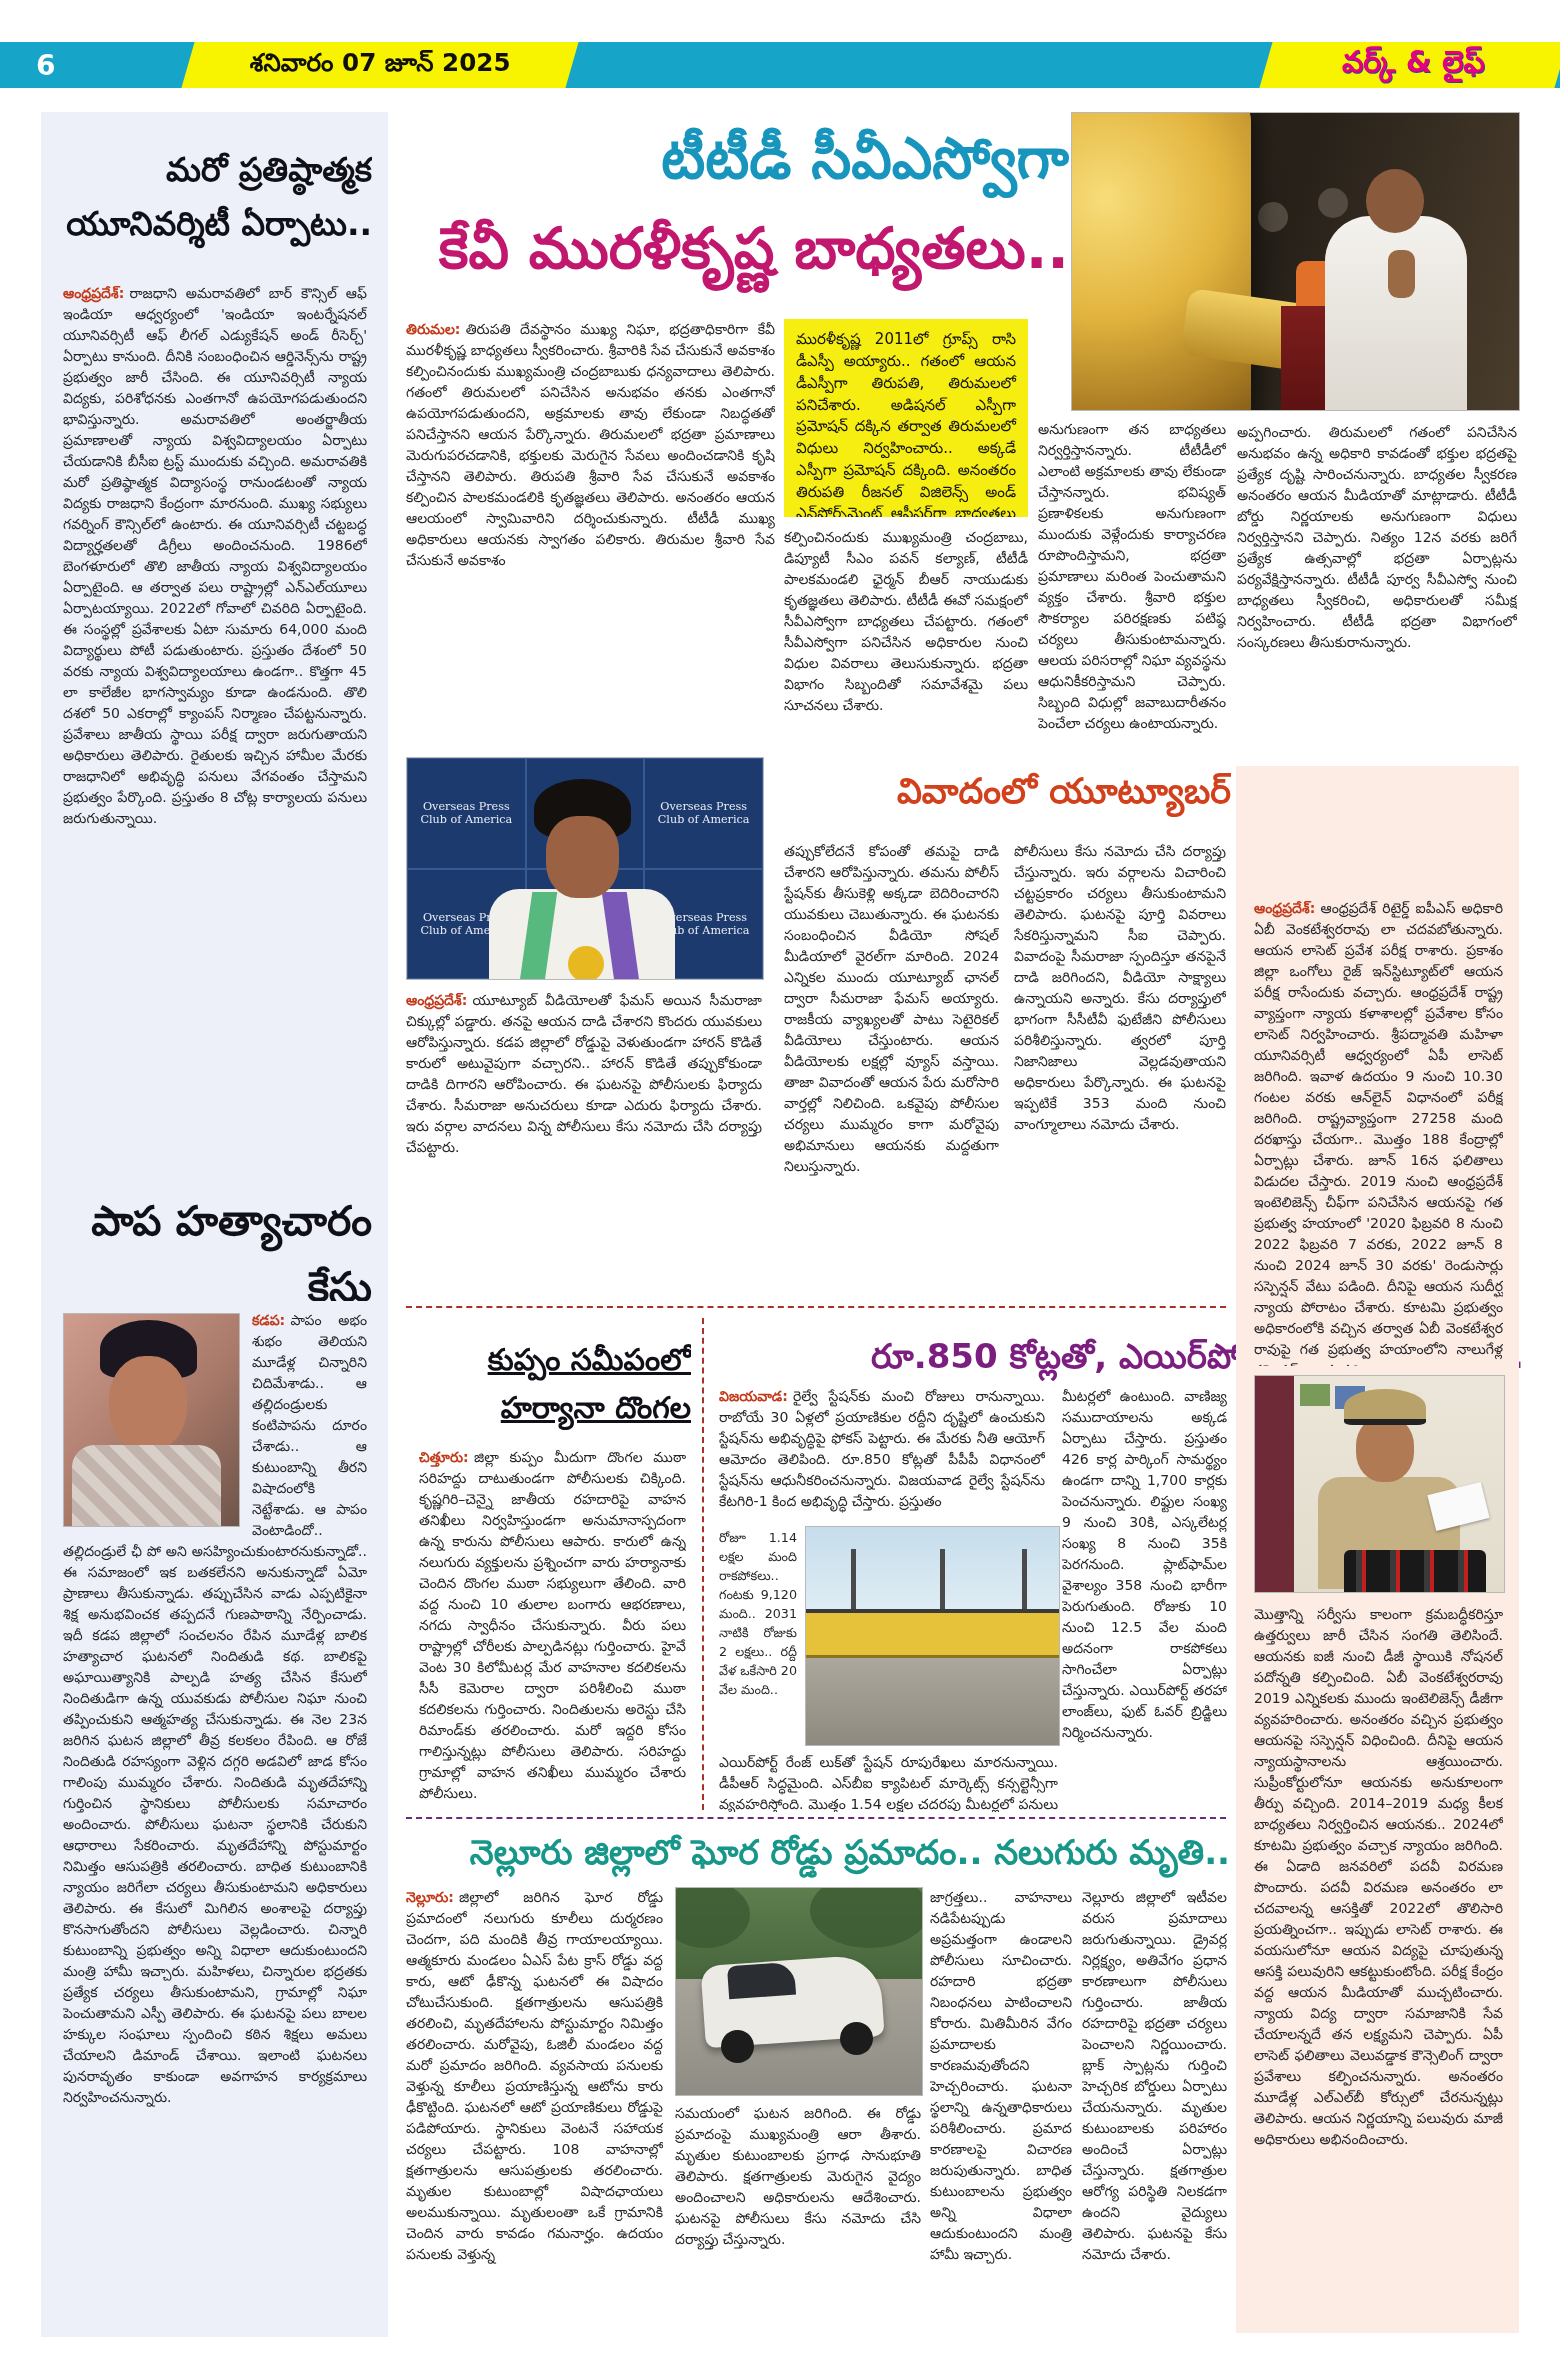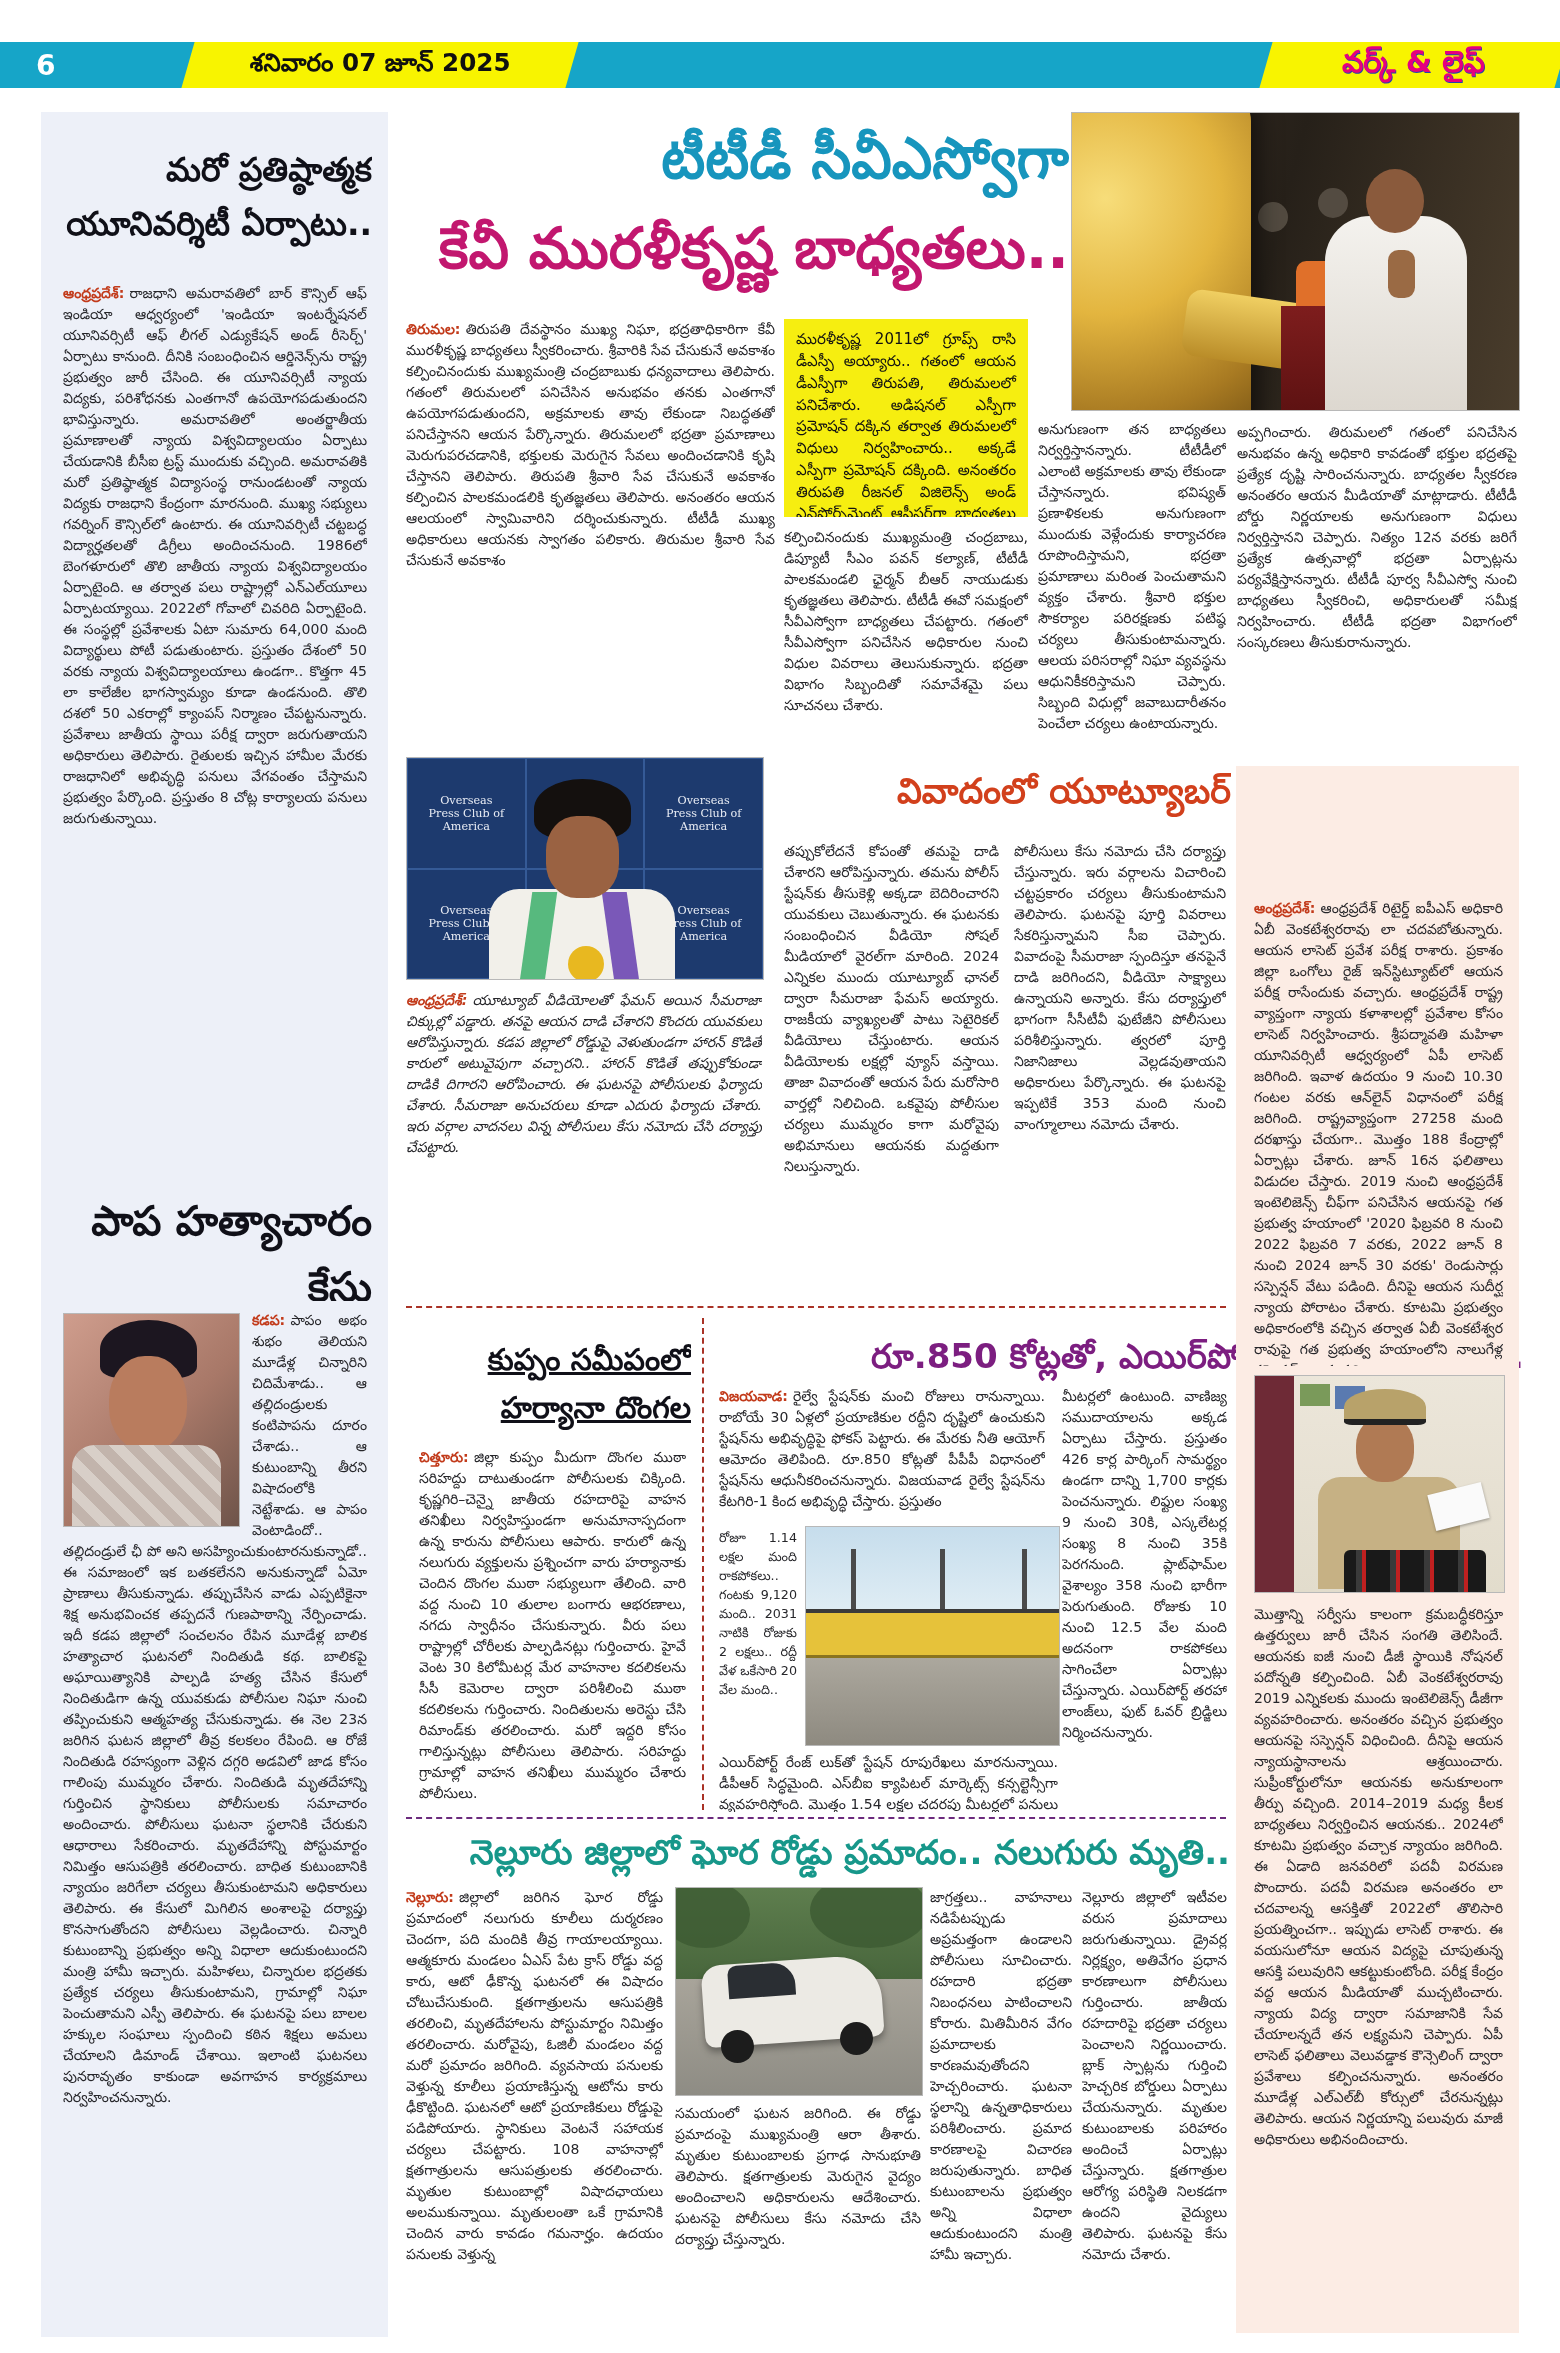--- a/index.html
+++ b/index.html
@@ -46,21 +46,21 @@
   .devotee-hands{position:absolute;right:104px;bottom:112px;width:27px;height:48px;border-radius:10.4px;
     background:#9a6a44;}
   .crowd-dot{position:absolute;width:30px;height:30px;border-radius:50%;background:#5a5248;opacity:.85;}
   .vest{position:absolute;left:224px;bottom:67px;width:45px;height:82px;border-radius:10.4px;
     background:#e0702a;}
   
   .ph-press{background:#1d3a6e;}
   .press-grid{position:absolute;inset:0;display:grid;grid-template-columns:repeat(3,1fr);
     grid-template-rows:repeat(2,1fr);}
   .press-cell{border:1.5px solid #355a96;color:#e8ecf4;font-family:"DejaVu Serif",serif;
-    font-size:11.2px;text-align:center;display:flex;align-items:center;justify-content:center;padding:18px;}
+    font-size:11.2px;text-align:center;display:flex;align-items:center;justify-content:center;padding:12px;}
   .speaker-hair{position:absolute;left:127px;top:21px;width:97px;height:60px;border-radius:50% 50% 30% 30%;background:#14100e;}
   .speaker-face{position:absolute;left:139px;top:58px;width:73px;height:82px;border-radius:42%;background:#9a6242;}
   .speaker-shirt{position:absolute;left:82px;top:131px;width:186px;height:97px;border-radius:30px 30px 0 0;background:#f2f0ea;}
   .sash-g{position:absolute;left:119px;top:134px;width:25px;height:89px;background:#57b97e;transform:skewX(-8deg);}
   .sash-p{position:absolute;left:201px;top:134px;width:25px;height:89px;background:#7a58b8;transform:skewX(8deg);}
   .mic{position:absolute;left:161px;top:188px;width:36px;height:36px;border-radius:50%;background:#e8b820;}
   
   .ph-youth{background:linear-gradient(135deg,#cf9d8d 0%,#a87868 55%,#6e544a 100%);}
   .youth-hair{position:absolute;left:36px;top:6px;width:97px;height:58px;border-radius:50% 50% 20% 20%;background:#1c1620;}
   .youth-face{position:absolute;left:45px;top:42px;width:78px;height:95px;border-radius:46%;background:#b97c5e;}
@@ -164,21 +164,21 @@
       <div class="press-cell">Overseas Press Club of America</div>
     </div>
     <div class="speaker-shirt"></div>
     <div class="sash-g"></div>
     <div class="sash-p"></div>
     <div class="speaker-hair"></div>
     <div class="speaker-face"></div>
     <div class="mic"></div>
   </div>
   <div class="abs hl hl-red" style="left:784px;top:771px;width:447px;height:49px;font-size:35px;">వివాదంలో యూట్యూబర్ సీమరాజా..</div>
-  <div class="abs body-text" style="left:406px;top:990px;width:356px;height:297px;font-style:italic;">
+  <div class="abs body-text" style="left:406px;top:990px;width:356px;height:297px;">
     <span class="dateline">ఆంధ్రప్రదేశ్:</span><span>యూట్యూబ్ వీడియోలతో ఫేమస్ అయిన సీమరాజా చిక్కుల్లో పడ్డారు. తనపై ఆయన దాడి చేశారని కొందరు యువకులు ఆరోపిస్తున్నారు. కడప జిల్లాలో రోడ్డుపై వెళుతుండగా హారన్ కొడితే కారులో అటువైపుగా వచ్చారని.. హారన్ కొడితే తప్పుకోకుండా దాడికి దిగారని ఆరోపించారు. ఈ ఘటనపై పోలీసులకు ఫిర్యాదు చేశారు. సీమరాజా అనుచరులు కూడా ఎదురు ఫిర్యాదు చేశారు. ఇరు వర్గాల వాదనలు విన్న పోలీసులు కేసు నమోదు చేసి దర్యాప్తు చేపట్టారు.</span>
   </div>
   <div class="abs body-text" style="left:784px;top:841px;width:215px;height:446px;">తప్పుకోలేదనే కోపంతో తమపై దాడి చేశారని ఆరోపిస్తున్నారు. తమను పోలీస్ స్టేషన్‌కు తీసుకెళ్లి అక్కడా బెదిరించారని యువకులు చెబుతున్నారు. ఈ ఘటనకు సంబంధించిన వీడియో సోషల్ మీడియాలో వైరల్‌గా మారింది. 2024 ఎన్నికల ముందు యూట్యూబ్ ఛానల్ ద్వారా సీమరాజా ఫేమస్ అయ్యారు. రాజకీయ వ్యాఖ్యలతో పాటు సెటైరికల్ వీడియోలు చేస్తుంటారు. ఆయన వీడియోలకు లక్షల్లో వ్యూస్ వస్తాయి. తాజా వివాదంతో ఆయన పేరు మరోసారి వార్తల్లో నిలిచింది. ఒకవైపు పోలీసుల చర్యలు ముమ్మరం కాగా మరోవైపు అభిమానులు ఆయనకు మద్దతుగా నిలుస్తున్నారు.</div>
   <div class="abs body-text" style="left:1014px;top:841px;width:212px;height:446px;">పోలీసులు కేసు నమోదు చేసి దర్యాప్తు చేస్తున్నారు. ఇరు వర్గాలను విచారించి చట్టప్రకారం చర్యలు తీసుకుంటామని తెలిపారు. ఘటనపై పూర్తి వివరాలు సేకరిస్తున్నామని సీఐ చెప్పారు. వివాదంపై సీమరాజా స్పందిస్తూ తనపైనే దాడి జరిగిందని, వీడియో సాక్ష్యాలు ఉన్నాయని అన్నారు. కేసు దర్యాప్తులో భాగంగా సీసీటీవీ ఫుటేజీని పోలీసులు పరిశీలిస్తున్నారు. త్వరలో పూర్తి నిజానిజాలు వెల్లడవుతాయని అధికారులు పేర్కొన్నారు. ఈ ఘటనపై ఇప్పటికే 353 మంది నుంచి వాంగ్మూలాలు నమోదు చేశారు.</div>
 
   <div class="abs dash-h" style="left:406px;top:1306px;width:820px;"></div>
   <div class="abs dash-v" style="left:702px;top:1318px;height:492px;"></div>
   <div class="abs dash-h purple" style="left:406px;top:1817px;width:820px;"></div>
 
   <div class="abs hl" style="left:419px;top:1336px;width:272px;height:101px;font-size:30px;line-height:1.6;text-decoration:underline;">కుప్పం సమీపంలో

